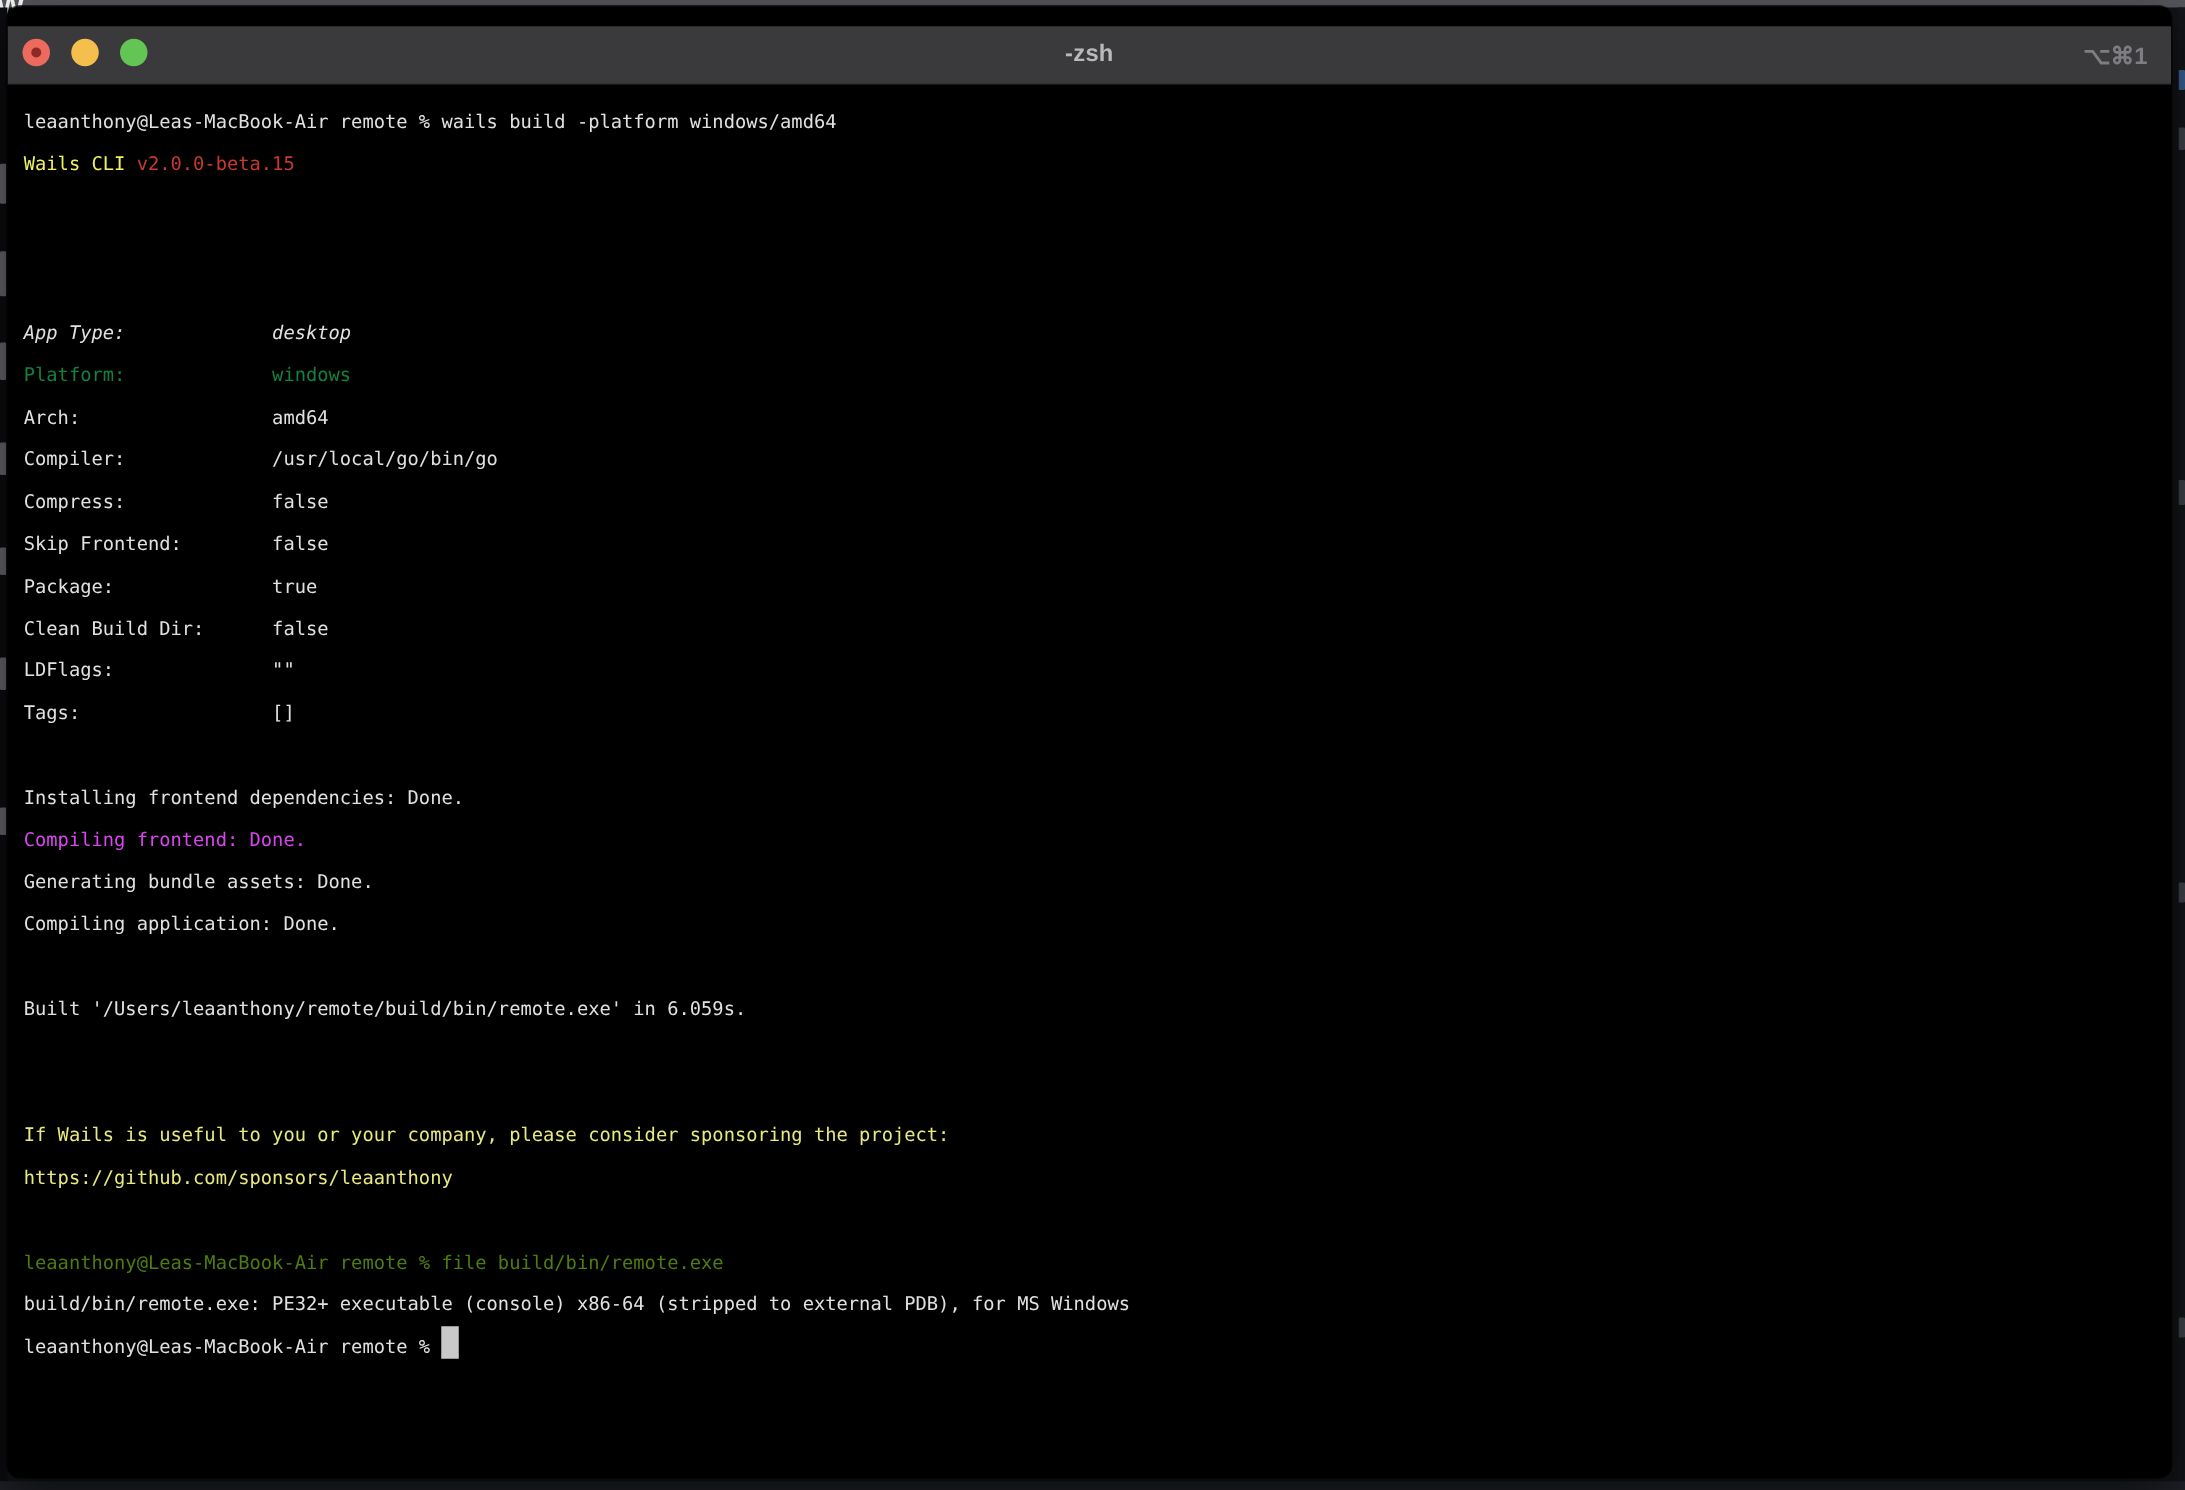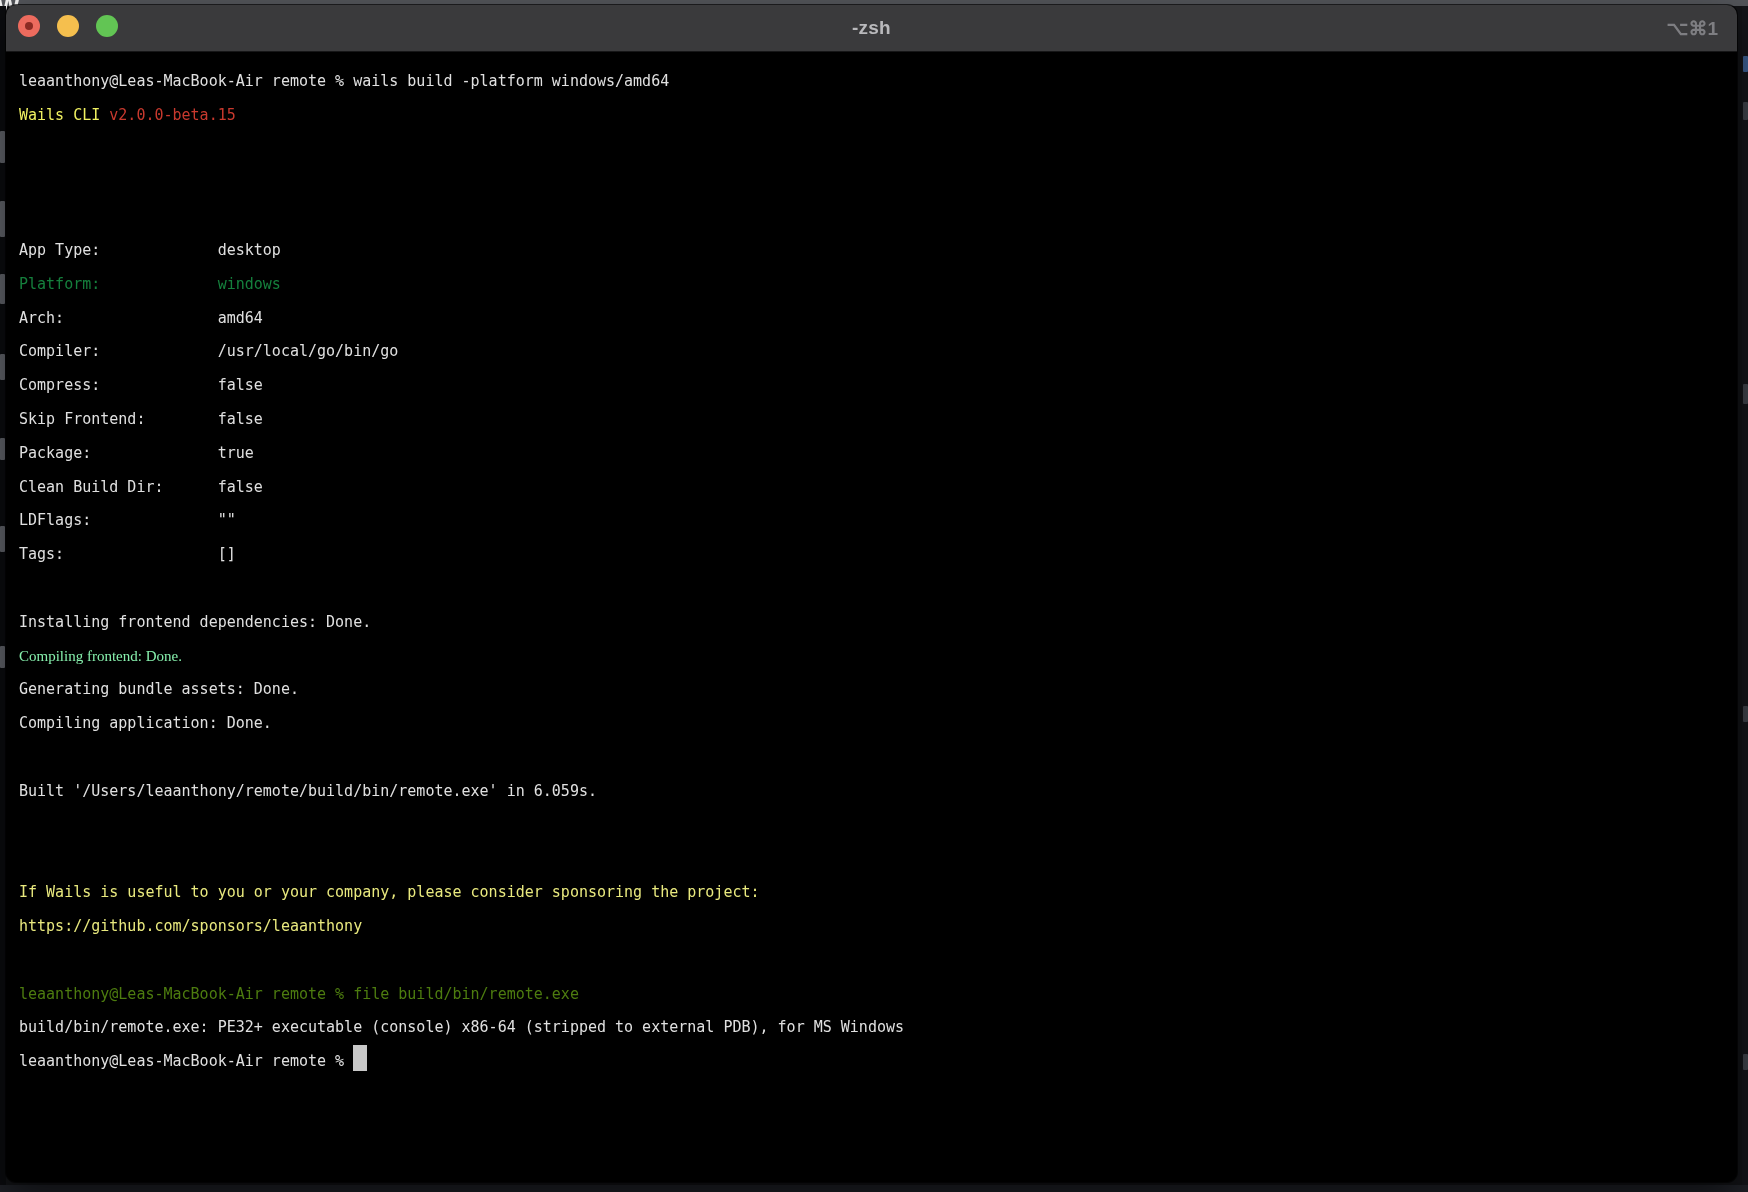--- a/index.html
+++ b/index.html
@@ -18,21 +18,21 @@
 
   
   .window {
     position:absolute; left:6px; top:5px; width:1731px; height:1177px;
     border-radius:10px; overflow:hidden; background:#000;
     box-shadow:0 0 0 1px rgba(0,0,0,.65), 0 18px 40px rgba(0,0,0,.55);
     z-index:2;
   }
   .titlebar {
     height:47px; background:#3a3a3c; border-bottom:1px solid #161617;
-    position:relative; display:flex; align-items:center; justify-content:center;
+    position:relative; display:flex; align-items:center; justify-content:center;margin-top:16px;
   }
   .lights { position:absolute; left:12px; top:10px; display:flex; gap:17px; }
   .light { width:22px; height:22px; border-radius:50%; position:relative; cursor:default; }
   .light.red { background:#ed6b5e; }
   .light.yellow { background:#f5bf4e; }
   .light.green { background:#62c554; }
   .light.red .dot {
     position:absolute; left:7px; top:7px; width:8px; height:8px;
     border-radius:50%; background:#8c2b23;
   }
@@ -86,33 +86,33 @@
     </div>
     <div class="title">-zsh</div>
     <div class="shortcut">⌥⌘1</div>
   </div>
   <div class="content" id="term">
       <div class="line"><span style="color: rgb(224, 224, 224);">leaanthony@Leas-MacBook-Air remote % wails build -platform windows/amd64</span></div>
       <div class="line"><span style="color: rgb(240, 241, 97);">Wails CLI </span><span style="color: rgb(201, 57, 46);">v2.0.0-beta.15</span></div>
       <div class="line"></div>
       <div class="line"></div>
       <div class="line"></div>
-      <div class="line"><span style="color: rgb(224, 224, 224);">App Type:             desktop</span></div>
+      <div class="line"><span style="color: rgb(224, 224, 224); font-style: italic;">App Type:             desktop</span></div>
       <div class="line"><span style="color: #15803d; margin-top: 20px;">Platform:             windows</span></div>
       <div class="line"><span style="color: rgb(224, 224, 224);">Arch:                 amd64</span></div>
       <div class="line"><span style="color: rgb(224, 224, 224);">Compiler:             /usr/local/go/bin/go</span></div>
       <div class="line"><span style="color: rgb(224, 224, 224);">Compress:             false</span></div>
       <div class="line"><span style="color: rgb(224, 224, 224);">Skip Frontend:        false</span></div>
       <div class="line"><span style="color: rgb(224, 224, 224);">Package:              true</span></div>
       <div class="line"><span style="color: rgb(224, 224, 224); text-align: center;">Clean Build Dir:      false</span></div>
       <div class="line"><span style="color: rgb(224, 224, 224);">LDFlags:              ""</span></div>
       <div class="line"><span style="color: rgb(224, 224, 224);">Tags:                 []</span></div>
       <div class="line"></div>
       <div class="line"><span style="color: rgb(224, 224, 224);">Installing frontend dependencies: Done.</span></div>
-      <div class="line"><span style="color: #86efac; font-family: Liberation Serif, serif;">Compiling frontend: Done.</span></div>
+      <div class="line"><span style="color: #d946ef;">Compiling frontend: Done.</span></div>
       <div class="line"><span style="color: rgb(224, 224, 224);">Generating bundle assets: Done.</span></div>
       <div class="line"><span style="color: rgb(224, 224, 224);">Compiling application: Done.</span></div>
       <div class="line"></div>
       <div class="line"><span style="color: rgb(224, 224, 224);">Built '/Users/leaanthony/remote/build/bin/remote.exe' in 6.059s.</span></div>
       <div class="line"></div>
       <div class="line"></div>
       <div class="line"><span style="color: rgb(233, 233, 126);">If Wails is useful to you or your company, please consider sponsoring the project:</span></div>
       <div class="line"><span style="color: rgb(233, 233, 126);">https://github.com/sponsors/leaanthony</span></div>
       <div class="line"></div>
       <div class="line"><span style="color: #4d7c0f;">leaanthony@Leas-MacBook-Air remote % file build/bin/remote.exe</span></div>

